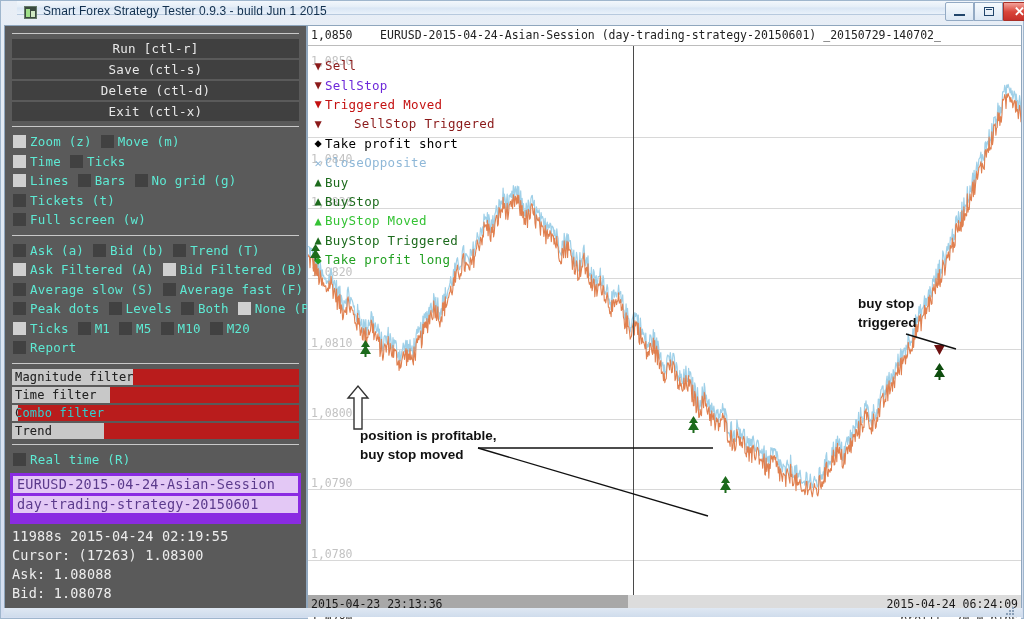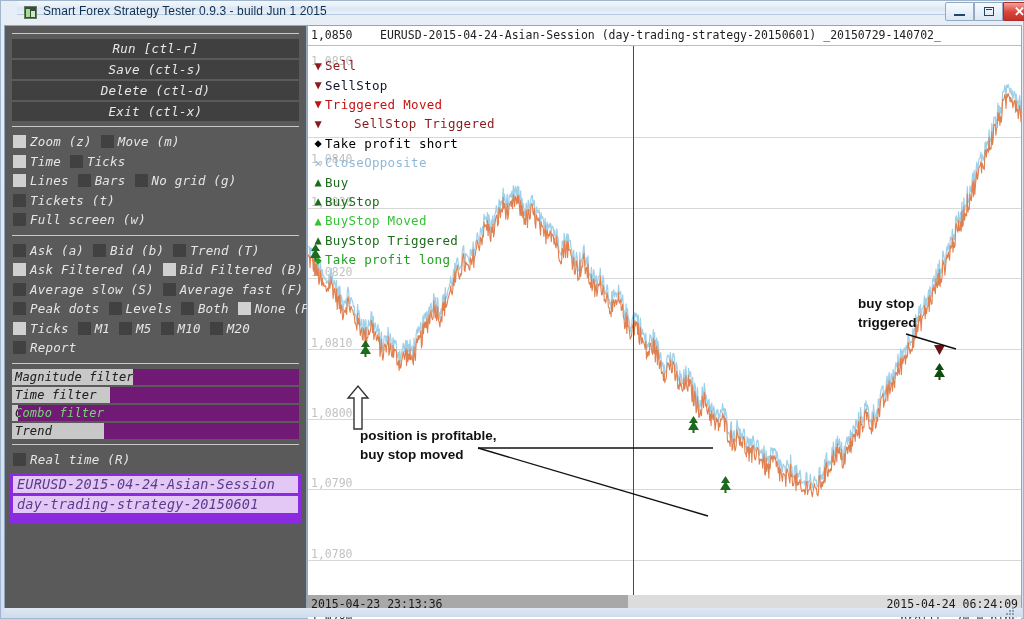--- a/index.html
+++ b/index.html
@@ -27,36 +27,36 @@
   .glyph-min{width:11px;height:2px;background:#21456b;margin-top:6px;}
   .glyph-max{width:10px;height:9px;border:1px solid #21456b;box-sizing:border-box;position:relative;}
   .glyph-max::after{content:"";position:absolute;left:1px;top:1px;right:1px;height:1px;background:#21456b;}
   .glyph-close{color:#fff;font-family:"Liberation Sans",sans-serif;font-size:13px;font-weight:bold;line-height:1;}
 
   
   #client{position:absolute;left:3px;top:24px;width:1018px;height:591px;}
 
   
   #sidebar{position:absolute;left:0px;top:0px;width:303px;height:589px;
-    background:#5a5a5a;border:1px solid #8fa6bd;box-sizing:border-box;font-style:italic;}
+    background:#5a5a5a;border:1px solid #8fa6bd;box-sizing:border-box;}
   #sidebar-inner{position:absolute;left:1px;top:1px;width:299px;height:585px;background:#5a5a5a;}
 
   .hsep{height:1px;background:#c9c9c9;margin:5px 6px 5px 6px;}
 
   .bigbtn{margin:0 6px 2px 6px;height:19px;background:#404040;color:#e8e8e8;
     font-size:12.5px;line-height:19px;text-align:center;letter-spacing:0.3px;}
   #btnrow-top{padding-top:6px;}
 
   .chkrow{display:flex;align-items:center;height:19.5px;padding-left:7px;}
   .chk{width:13px;height:13px;flex:0 0 13px;margin-right:4px;box-sizing:border-box;}
   .chk.on{background:#d0d0d0;}
   .chk.off{background:#414141;}
-  .chklabel{font-size:12.5px;color:#e5e5e5;white-space:nowrap;margin-right:9px;letter-spacing:0.2px;}
-
-  .fbar{position:relative;margin:0 6px 2px 6px;height:16px;background:#701a75;overflow:hidden;}
+  .chklabel{font-size:12.5px;color:#5eead4;white-space:nowrap;margin-right:9px;letter-spacing:0.2px;}
+
+  .fbar{position:relative;margin:0 6px 2px 6px;height:16px;background:#b91c1c;overflow:hidden;}
   .fbar .fill{position:absolute;left:0;top:0;height:100%;background:#c8c8c8;}
   .fbar .ftext{position:absolute;left:3px;top:1px;font-size:12px;color:#eaeaea;
     mix-blend-mode:difference;white-space:nowrap;letter-spacing:0.2px;}
 
   #sessionbox{margin:4px 4px 0 4px;background:#8a2be2;padding:3px;}
   .sessline{background:#e3c8f5;color:#5b3a8c;font-size:13.5px;line-height:17px;height:17px;
     padding-left:4px;margin-bottom:3px;white-space:nowrap;letter-spacing:0.2px;}
   .sessline:last-child{margin-bottom:8px;}
 
   #statusbox{margin:3px 4px 0 6px;}
@@ -233,20 +233,26 @@
         <div id="realtime-row">
             <div class="chkrow">
               <div class="chk off"></div>
               <div class="chklabel">Real  time  (R)</div>
             </div>
           </div>
         <div id="sessionbox">
             <div class="sessline">EURUSD-2015-04-24-Asian-Session</div>
             <div class="sessline">day-trading-strategy-20150601</div>
           </div>
+        <div id="statusbox">
+            <div class="statline">11988s 2015-04-24 02:19:55</div>
+            <div class="statline">Cursor: (17263) 1.08300</div>
+            <div class="statline">Ask: 1.08088</div>
+            <div class="statline">Bid: 1.08078</div>
+          </div>
       </div>
     </div>
 
     <div id="chartpanel">
 
       <div id="charthead">
         <div id="head-left">1,0850</div>
         <div id="head-title">EURUSD-2015-04-24-Asian-Session (day-trading-strategy-20150601) _20150729-140702_</div>
       </div>
       <div id="headline"></div>
@@ -311,21 +317,21 @@
 
         <div id="crosshair-v" style="left:325px;"></div>
 
         <div id="legend">
             <div class="legrow">
               <div class="legmark" style="color: rgb(139, 26, 26);">▼</div>
               <div class="legtext" style="color: rgb(139, 26, 26);">Sell</div>
             </div>
             <div class="legrow">
               <div class="legmark" style="color: rgb(139, 26, 26);">▼</div>
-              <div class="legtext" style="color: #0f172a;">SellStop</div>
+              <div class="legtext" style="color: #6d28d9;">SellStop</div>
             </div>
             <div class="legrow">
               <div class="legmark" style="color: rgb(196, 18, 18);">▼</div>
               <div class="legtext" style="color: rgb(196, 18, 18);">Triggered Moved</div>
             </div>
             <div class="legrow">
               <div class="legmark" style="color: rgb(139, 26, 26);">▼</div>
               <div class="legtext" style="color: rgb(139, 26, 26); margin-left: 29px;">SellStop Triggered</div>
             </div>
             <div class="legrow">

